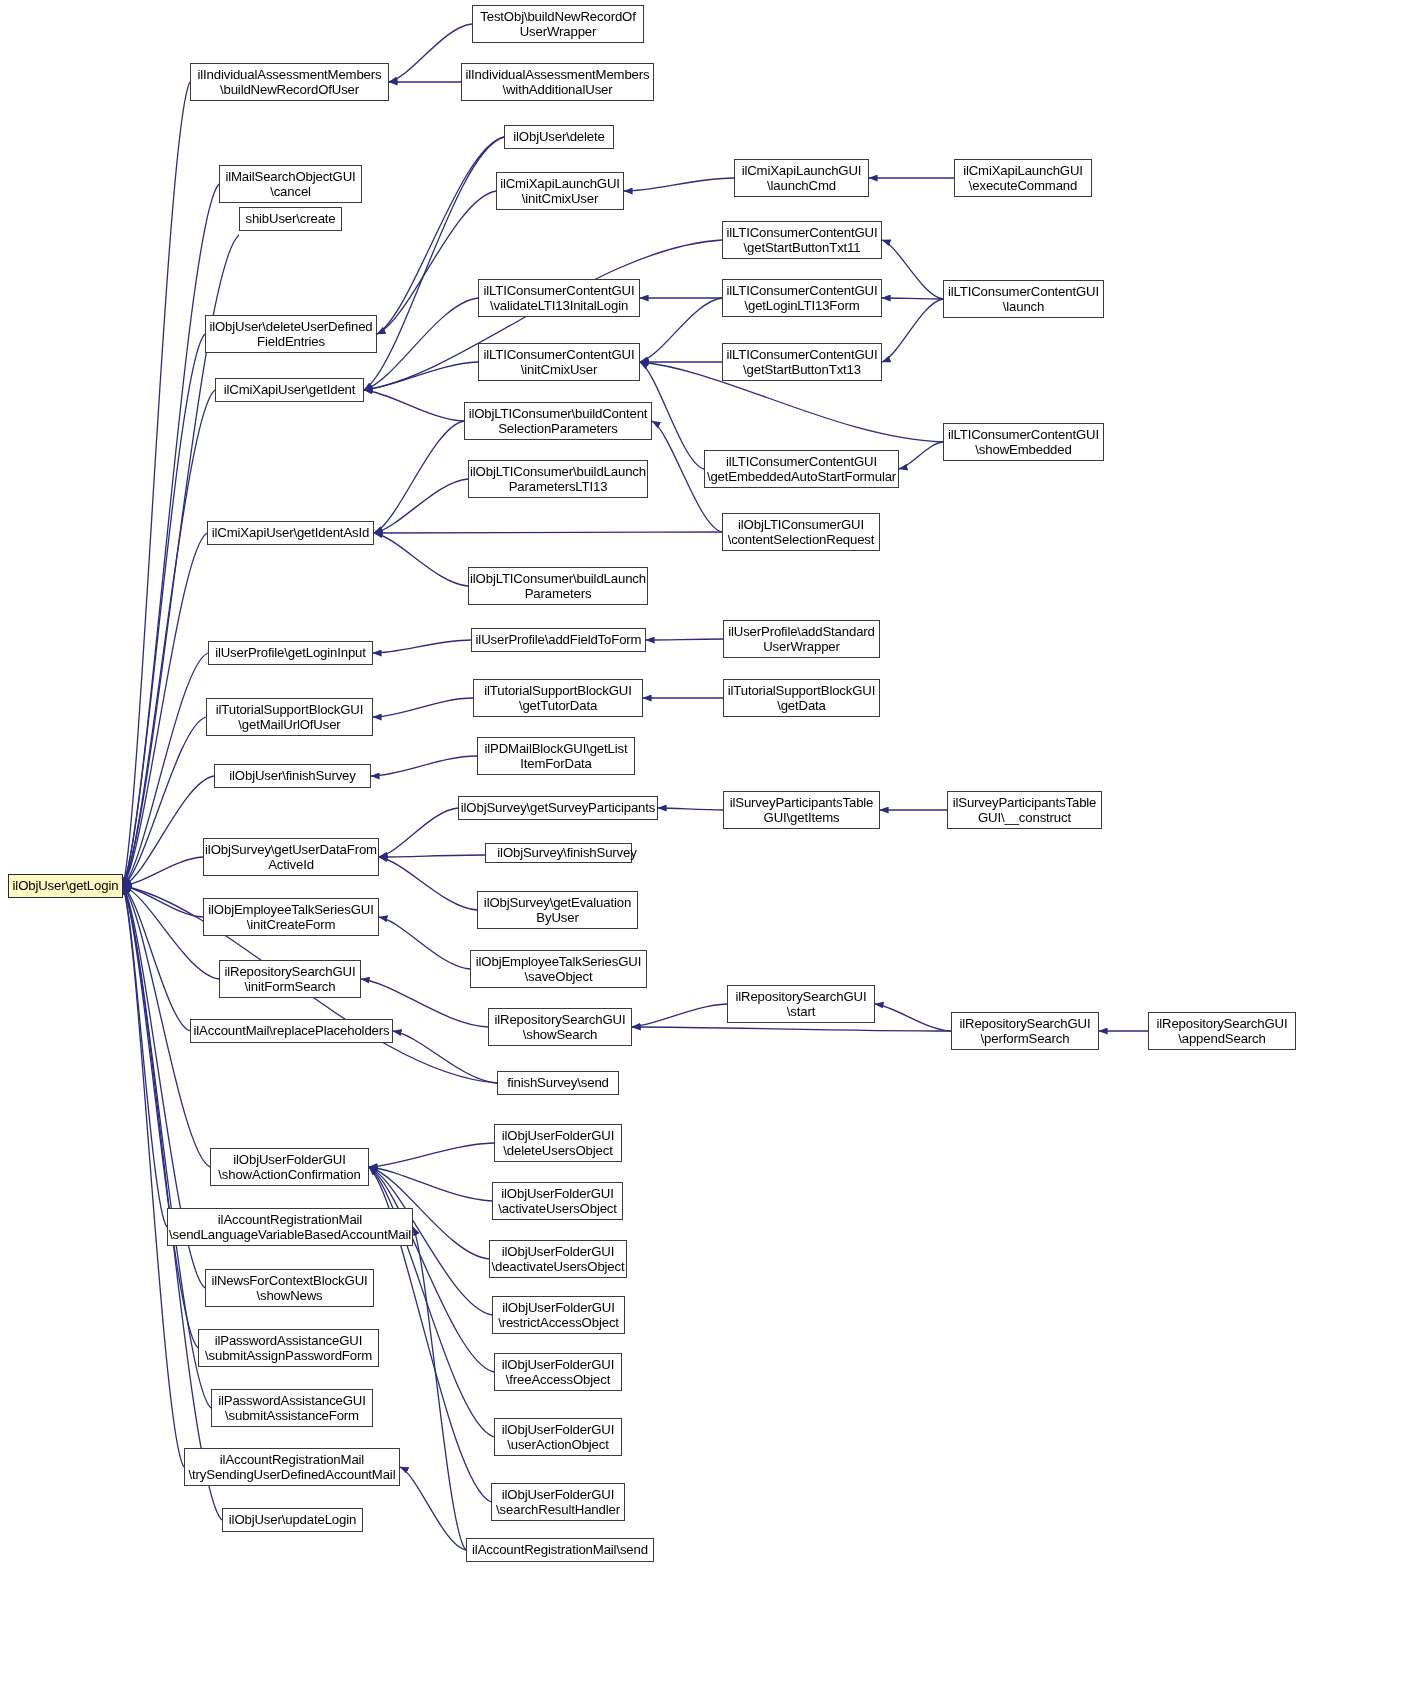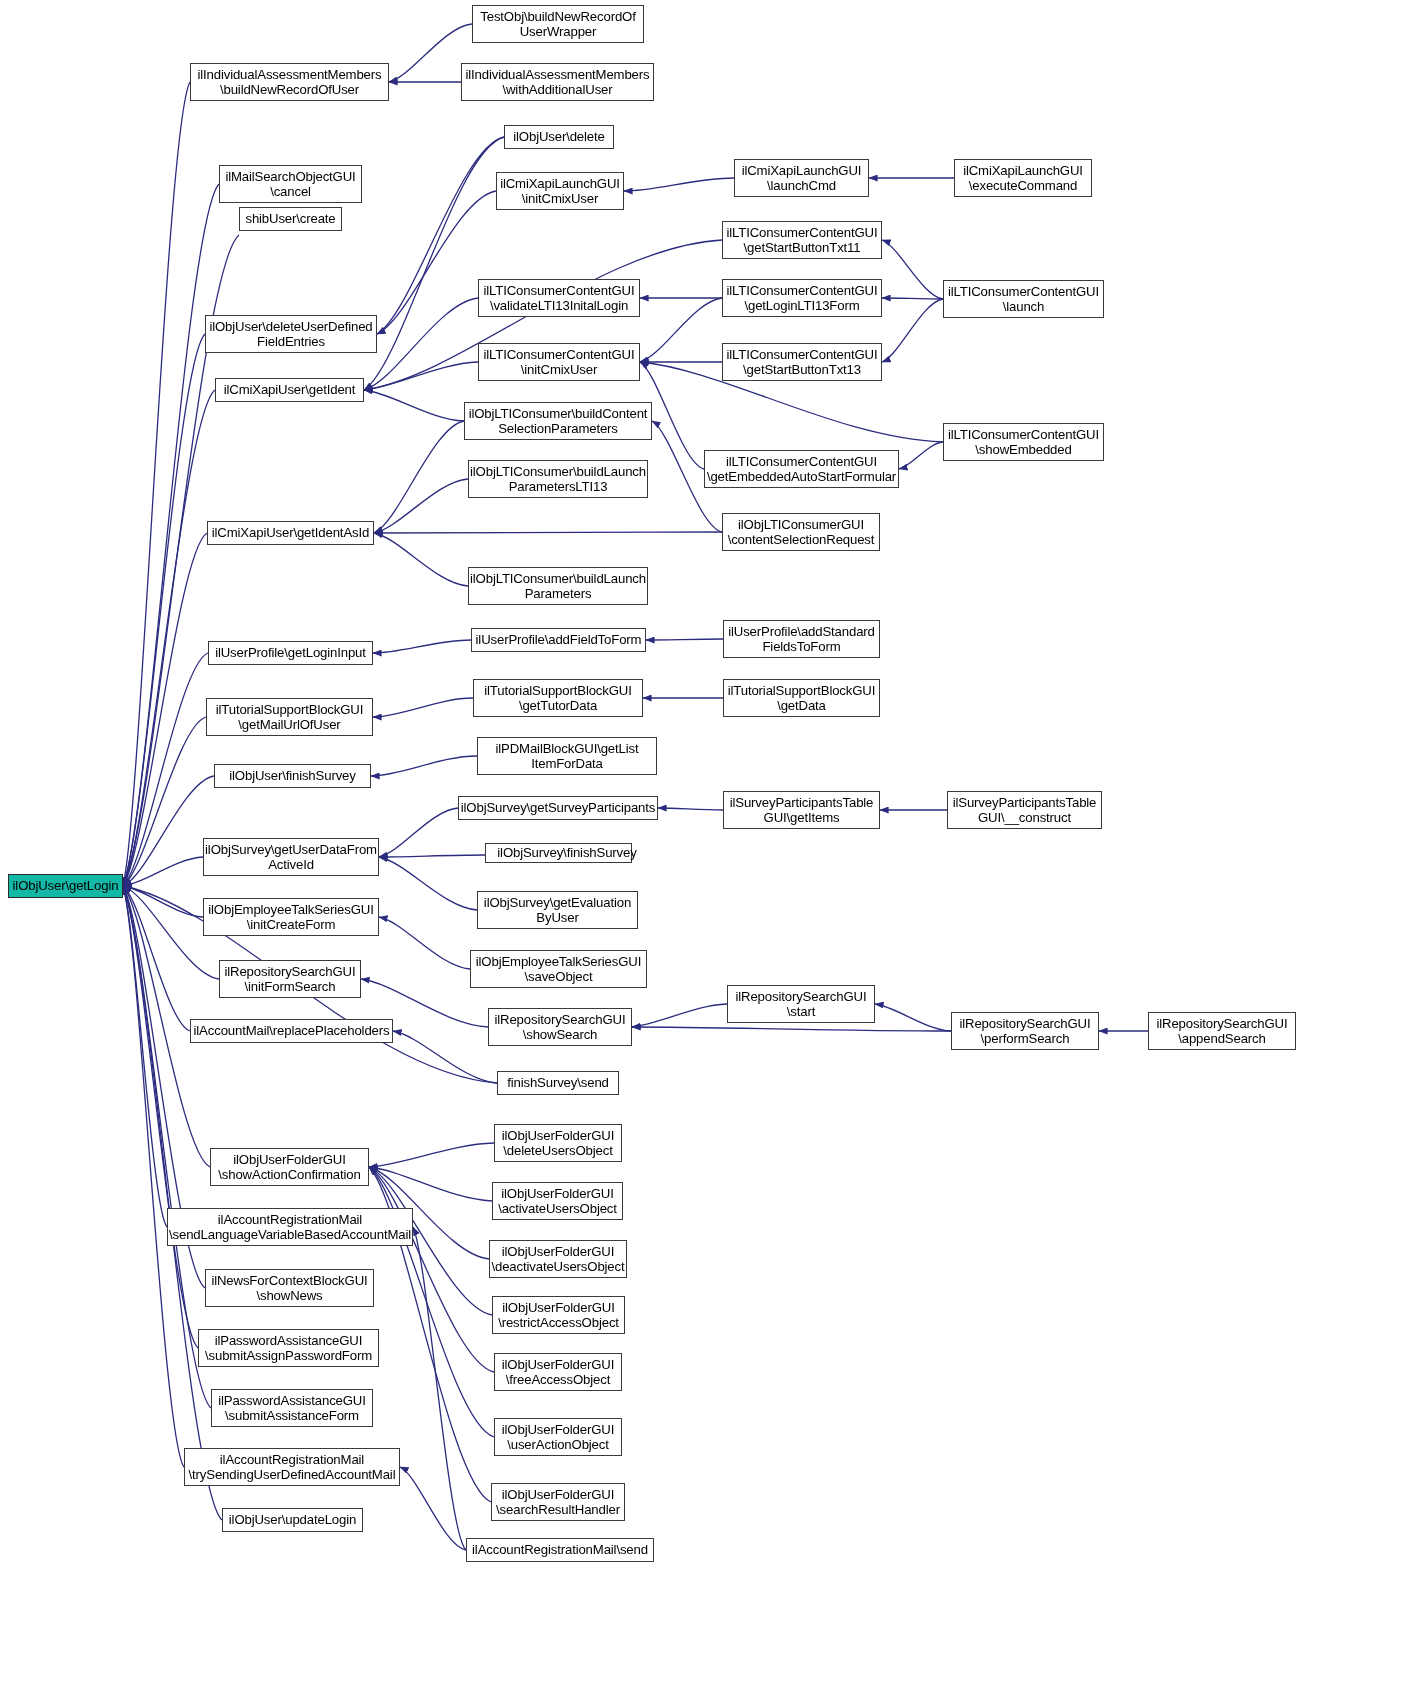--- a/index.html
+++ b/index.html
@@ -34,21 +34,21 @@
     display: flex;
     align-items: center;
     justify-content: center;
     text-align: center;
     letter-spacing: -0.15px;
     white-space: pre-line;
     padding: 1px 3px;
     z-index: 2;
   }
   .node.root {
-    background: #14b8a6;
+    background: #fef9c3;
     border-color: #2b2b2b;
   }
 </style>
 </head>
 <body>
 
 <div id="graph-root">
   <svg id="edge-layer" viewBox="0 0 1413 1707">
     <defs>
       <marker id="arrowhead" markerWidth="9" markerHeight="7" refX="8.6" refY="3.5" orient="auto" markerUnits="userSpaceOnUse">
@@ -171,29 +171,29 @@
 \getEmbeddedAutoStartFormular</div>
       <div class="node" style="left: 468px; top: 460px; width: 180px; height: 38px;">ilObjLTIConsumer\buildLaunch
 ParametersLTI13</div>
       <div class="node" style="left: 722px; top: 513px; width: 158px; height: 38px;">ilObjLTIConsumerGUI
 \contentSelectionRequest</div>
       <div class="node" style="left: 207px; top: 521px; width: 167px; height: 24px;">ilCmiXapiUser\getIdentAsId</div>
       <div class="node" style="left: 468px; top: 567px; width: 180px; height: 38px;">ilObjLTIConsumer\buildLaunch
 Parameters</div>
       <div class="node" style="left: 471px; top: 628px; width: 175px; height: 24px;">ilUserProfile\addFieldToForm</div>
       <div class="node" style="left: 723px; top: 620px; width: 157px; height: 38px;">ilUserProfile\addStandard
-FieldsToForm</div>
+UserWrapper</div>
       <div class="node" style="left: 208px; top: 641px; width: 165px; height: 24px;">ilUserProfile\getLoginInput</div>
       <div class="node" style="left: 473px; top: 679px; width: 170px; height: 38px;">ilTutorialSupportBlockGUI
 \getTutorData</div>
       <div class="node" style="left: 723px; top: 679px; width: 157px; height: 38px;">ilTutorialSupportBlockGUI
 \getData</div>
       <div class="node" style="left: 206px; top: 698px; width: 167px; height: 38px;">ilTutorialSupportBlockGUI
 \getMailUrlOfUser</div>
-      <div class="node" style="left: 477px; top: 737px; width: 180px; height: 38px;">ilPDMailBlockGUI\getList
+      <div class="node" style="left: 477px; top: 737px; width: 158px; height: 38px;">ilPDMailBlockGUI\getList
 ItemForData</div>
       <div class="node" style="left: 214px; top: 764px; width: 157px; height: 24px;">ilObjUser\finishSurvey</div>
       <div class="node" style="left: 458px; top: 796px; width: 200px; height: 24px;">ilObjSurvey\getSurveyParticipants</div>
       <div class="node" style="left: 723px; top: 791px; width: 157px; height: 38px;">ilSurveyParticipantsTable
 GUI\getItems</div>
       <div class="node" style="left: 947px; top: 791px; width: 155px; height: 38px;">ilSurveyParticipantsTable
 GUI\__construct</div>
       <div class="node" style="left: 203px; top: 838px; width: 176px; height: 38px;">ilObjSurvey\getUserDataFrom
 ActiveId</div>
       <div class="node" style="left: 485px; top: 843px; width: 147px; height: 20px; padding-left: 20px;">ilObjSurvey\finishSurvey</div>

